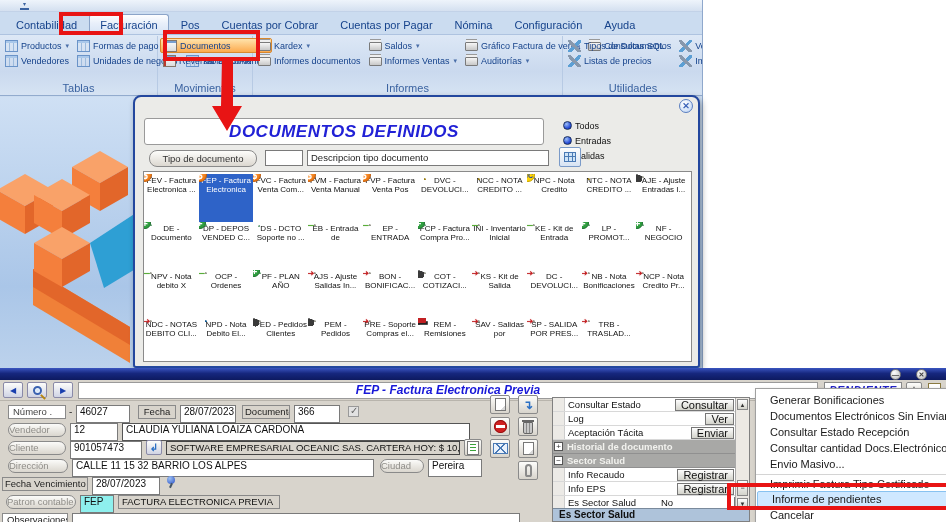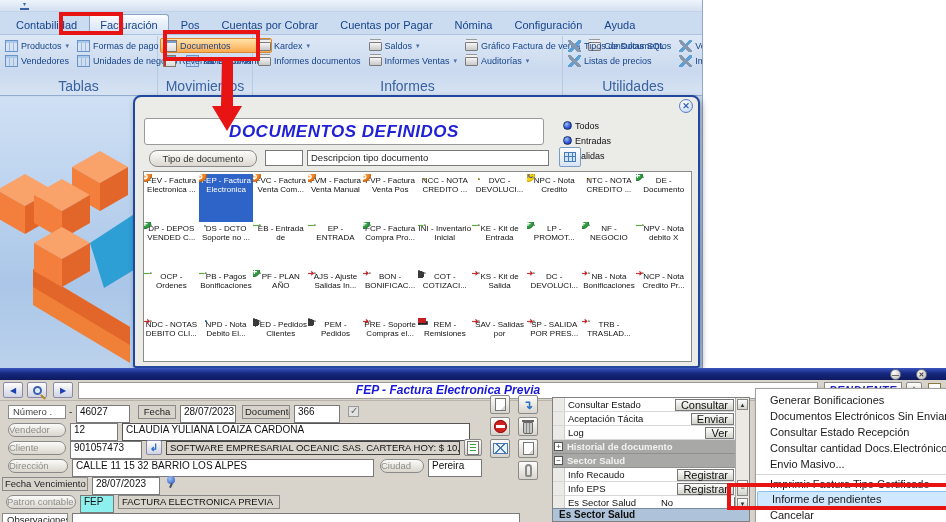--- a/index.html
+++ b/index.html
@@ -19,21 +19,21 @@
   .tab[data-selected="true"]{background:linear-gradient(#fdfeff,#e8effa 45%,#d6e3f4);
        border:1px solid #8ba4c8;border-bottom:none;border-radius:3px 3px 0 0;}
   #ribbon{position:absolute;left:0;top:34px;width:703px;height:62px;
           background:linear-gradient(#dde8f6,#cad9ee 60%,#d6e3f3);border-top:1px solid #aec3e0;
           border-bottom:1px solid #92abce;}
   .rgroup{position:absolute;top:1px;height:59px;border-right:1px solid #b7cae4;}
   .ritems{display:flex;flex-flow:column wrap;height:46px;align-content:flex-start;padding:2px 1px 0 2px;}
   .ritem{height:15px;display:flex;align-items:center;gap:3px;padding:0 3px;margin-right:2px;
          font-size:9px;color:#15428b;white-space:nowrap;cursor:default;}
   .ritem[data-hl="true"]{background:linear-gradient(#ffe3ab,#fcaa4e);border:1px solid #d8882e;border-radius:2px;}
-  .rgl{position:absolute;bottom:1px;left:0;width:100%;text-align:center;font-size:14px;color:#3a62a0;}
+  .rgl{position:absolute;bottom:1px;left:0;width:100%;text-align:center;font-size:11px;color:#3a62a0;}
   .ric{flex:none;width:13px;height:12px;}
   .ric[data-ric="tbl"]{background:linear-gradient(#fff,#d8e6f6);border:1px solid #6a93c8;
        box-shadow:inset 0 2px 0 #aac8ea;
        background-image:linear-gradient(90deg,transparent 3px,#9dbbdd 3px,#9dbbdd 4px,transparent 4px,transparent 7px,#9dbbdd 7px,#9dbbdd 8px,transparent 8px);}
   .ric[data-ric="book"]{background:linear-gradient(#fdfdfd,#dcdcdc);border:1px solid #84766a;
        box-shadow:inset 2px 0 0 #b83a2e, inset 0 2px 0 #7aa0d0;}
   .ric[data-ric="prn"]{height:9px;margin-top:2px;background:linear-gradient(#f6f6f6,#c8c8c8);
        border:1px solid #7a7a7a;border-radius:1px;box-shadow:0 -3px 0 -1px #efefef,0 -4px 0 -1px #999;}
   .ric[data-ric="tools"]{background:
        linear-gradient(45deg,transparent 40%,#8898ac 40%,#8898ac 58%,transparent 58%),
@@ -459,38 +459,42 @@
           <span class="dlabel">FVM - Factura Venta Manual</span>
         </div>
 
         <div class="dcell">
           <span class="dicon" data-icon="doc-dollar"><b class="bdg"></b></span>
           <span class="dlabel">FVP - Factura Venta Pos</span>
         </div>
 
         <div class="dcell">
           <span class="dicon" data-icon="tag-yellow"><b class="bdg"></b></span>
+          <span class="dlabel">DVC - DEVOLUCI...</span>
+        </div>
+
+        <div class="dcell">
+          <span class="dicon" data-icon="tag-yellow"><b class="bdg"></b></span>
           <span class="dlabel">NCC - NOTA CREDITO ...</span>
-        </div>
-
-        <div class="dcell">
-          <span class="dicon" data-icon="tag-yellow"><b class="bdg"></b></span>
-          <span class="dlabel">DVC - DEVOLUCI...</span>
         </div>
 
         <div class="dcell">
           <span class="dicon" data-icon="doc-nc-wifi"><b class="bdg"></b></span>
           <span class="dlabel">NPC - Nota Credito Electr...</span>
         </div>
 
         <div class="dcell">
           <span class="dicon" data-icon="tag-yellow"><b class="bdg"></b></span>
           <span class="dlabel">NTC - NOTA CREDITO ...</span>
         </div>
 
+        <div class="dcell">
+          <span class="dicon" data-icon="doc-person"><b class="bdg"></b></span>
+          <span class="dlabel">AJE - Ajuste Entradas I...</span>
+        </div>
 
         <div class="dcell">
           <span class="dicon" data-icon="doc-plus"><b class="bdg"></b></span>
           <span class="dlabel">DE - Documento Equivalente</span>
         </div>
 
         <div class="dcell">
           <span class="dicon" data-icon="doc-plus"><b class="bdg"></b></span>
           <span class="dlabel">DP - DEPOS VENDED C...</span>
         </div>
@@ -538,24 +542,20 @@
         <div class="dcell">
           <span class="dicon" data-icon="doc-arrow-green"><b class="bdg"></b></span>
           <span class="dlabel">NPV - Nota debito X Prov...</span>
         </div>
 
         <div class="dcell">
           <span class="dicon" data-icon="doc-arrow-green"><b class="bdg"></b></span>
           <span class="dlabel">OCP - Ordenes Compra Prov...</span>
         </div>
 
-        <div class="dcell">
-          <span class="dicon" data-icon="doc-arrow-green"><b class="bdg"></b></span>
-          <span class="dlabel">PB - Pagos Bonificaciones</span>
-        </div>
 
         <div class="dcell">
           <span class="dicon" data-icon="doc-plus"><b class="bdg"></b></span>
           <span class="dlabel">PF - PLAN AÑO PRODUCTO</span>
         </div>
 
         <div class="dcell">
           <span class="dicon" data-icon="doc-arrow-red"><b class="bdg"></b></span>
           <span class="dlabel">AJS - Ajuste Salidas In...</span>
         </div>
@@ -717,28 +717,28 @@
     <div id="propgrid">
 
         <div class="prow">
           <span class="pgut"></span>
           <span class="plab">Consultar Estado</span>
           <span class="pbtn">Consultar</span>
         </div>
 
         <div class="prow">
           <span class="pgut"></span>
+          <span class="plab">Log</span>
+          <span class="pbtn">Ver</span>
+        </div>
+
+        <div class="prow">
+          <span class="pgut"></span>
           <span class="plab">Aceptación Tácita</span>
           <span class="pbtn">Enviar</span>
-        </div>
-
-        <div class="prow">
-          <span class="pgut"></span>
-          <span class="plab">Log</span>
-          <span class="pbtn">Ver</span>
         </div>
 
       <div class="pgroup">
         <span class="pexp">+</span>
         <span>Historial de documento</span>
       </div>
       <div class="pgroup">
         <span class="pexp">−</span>
         <span>Sector Salud</span>
       </div>

